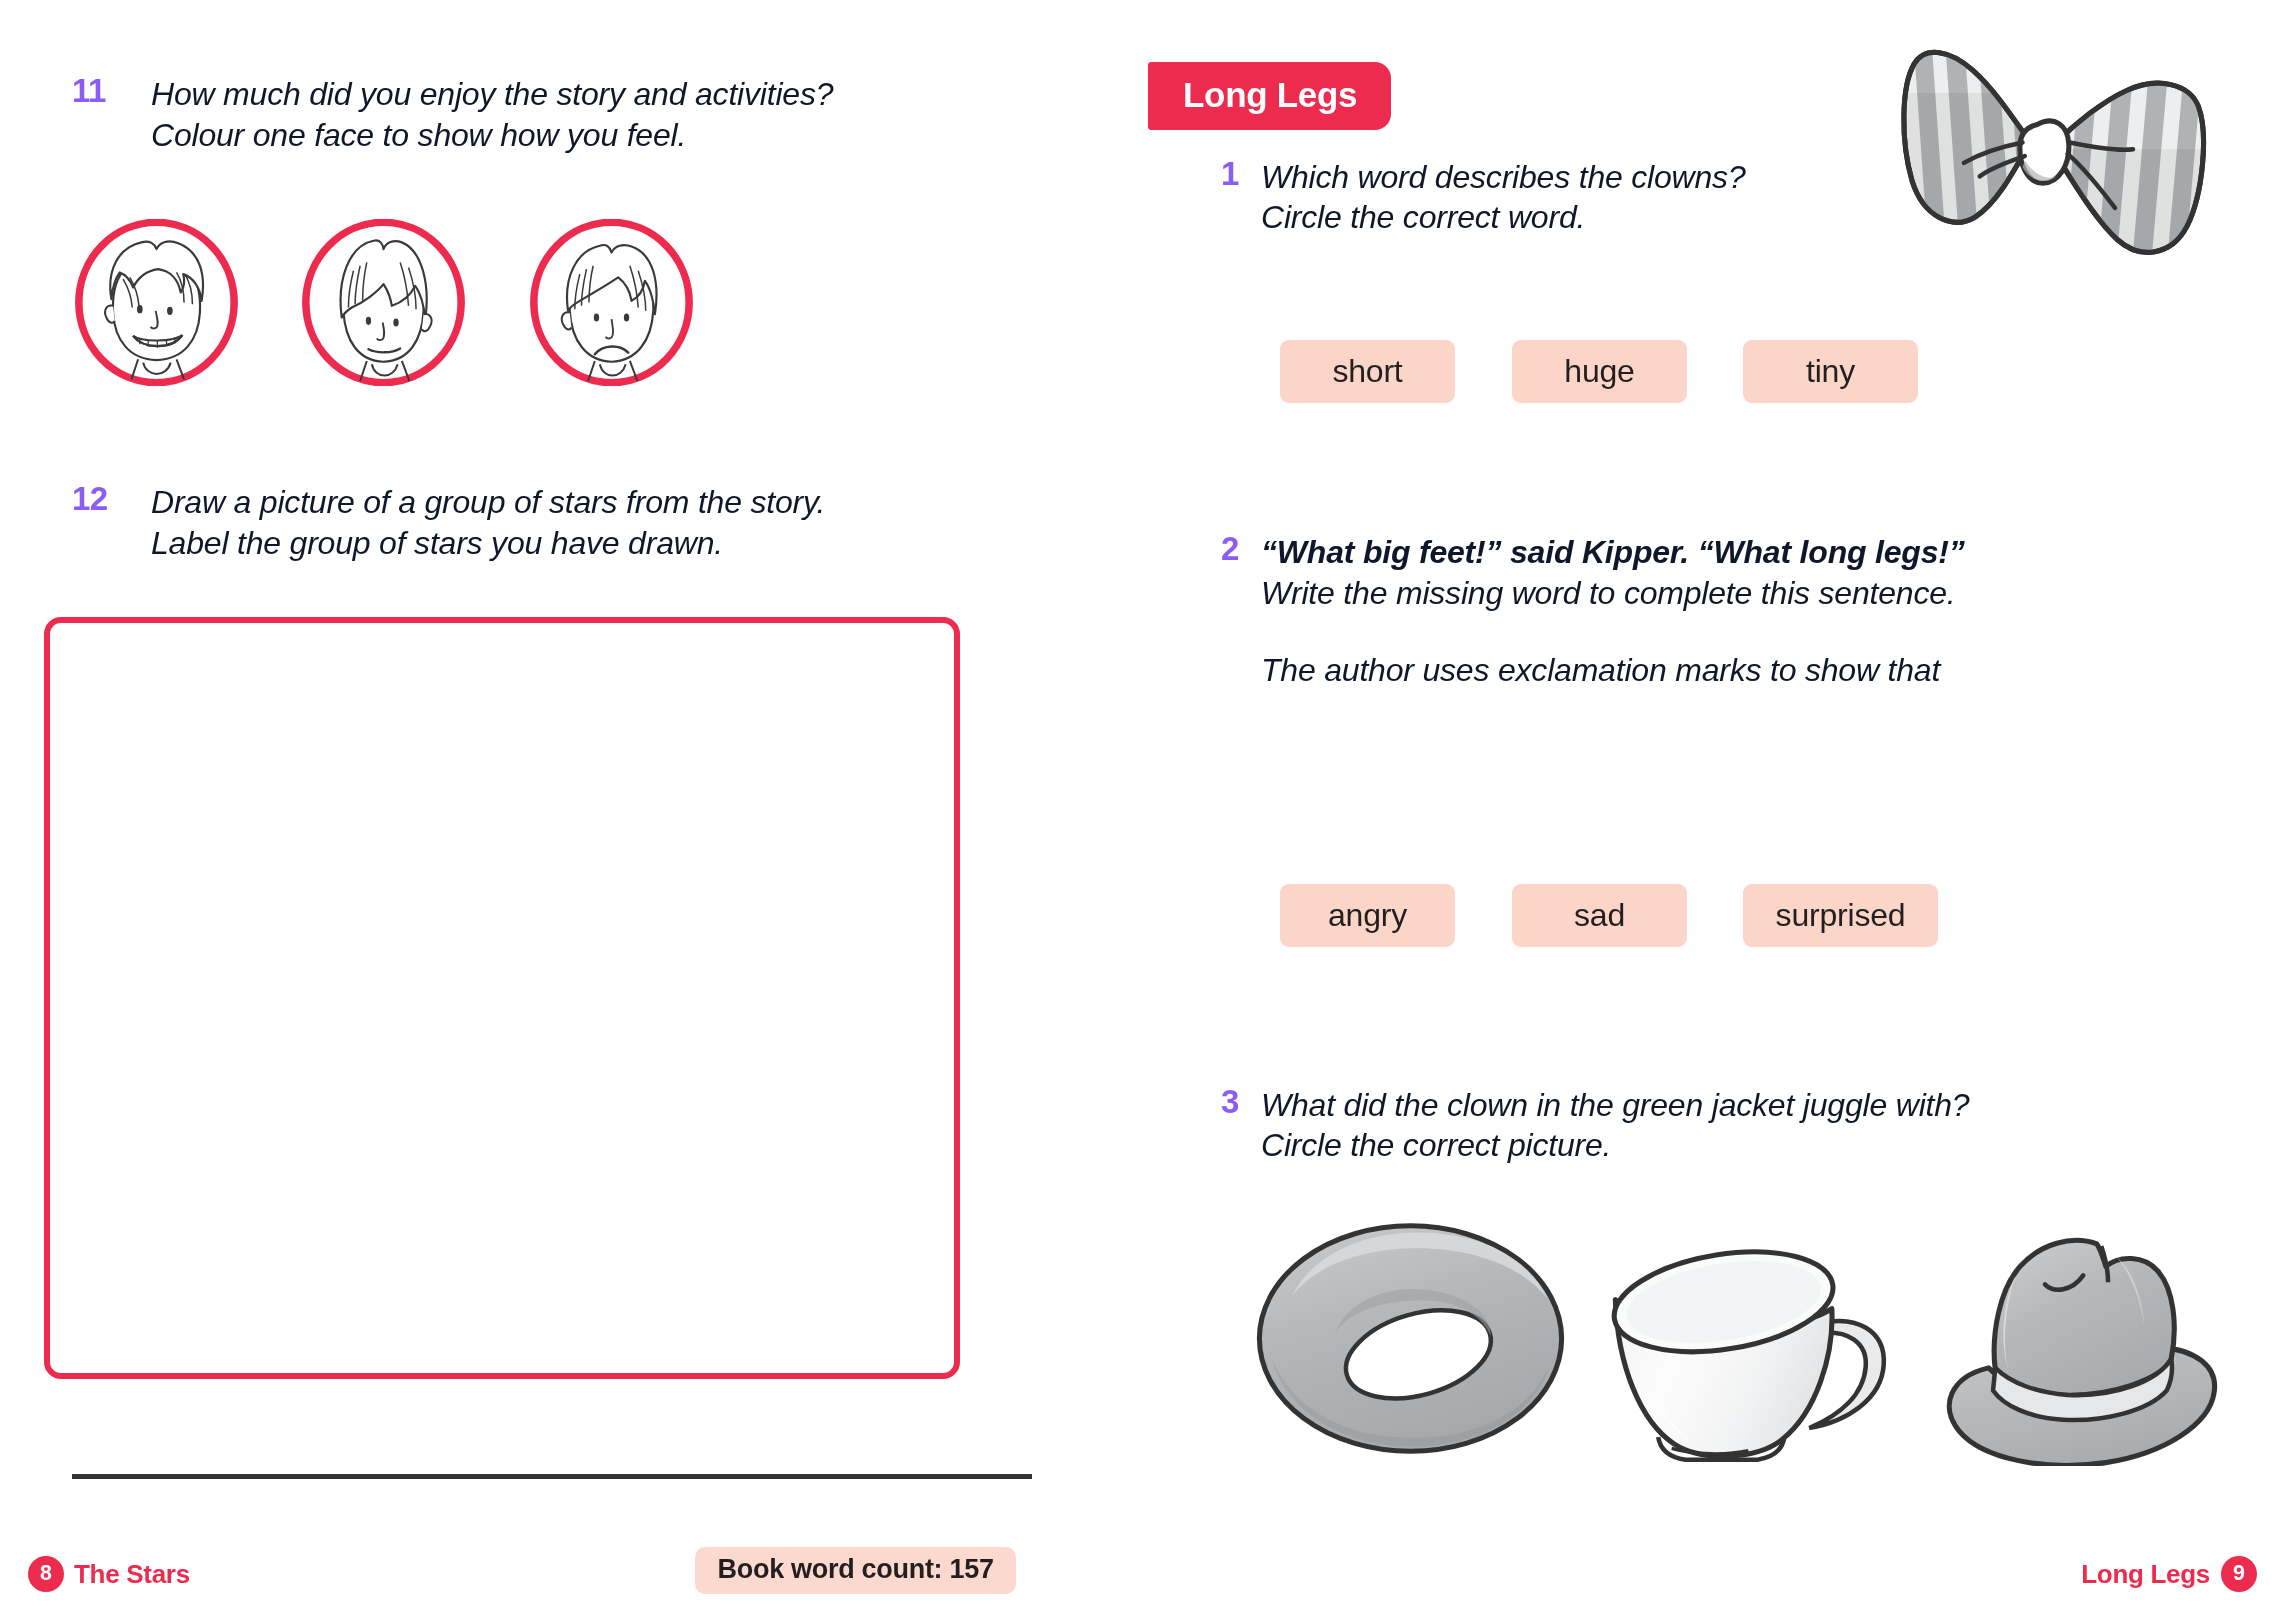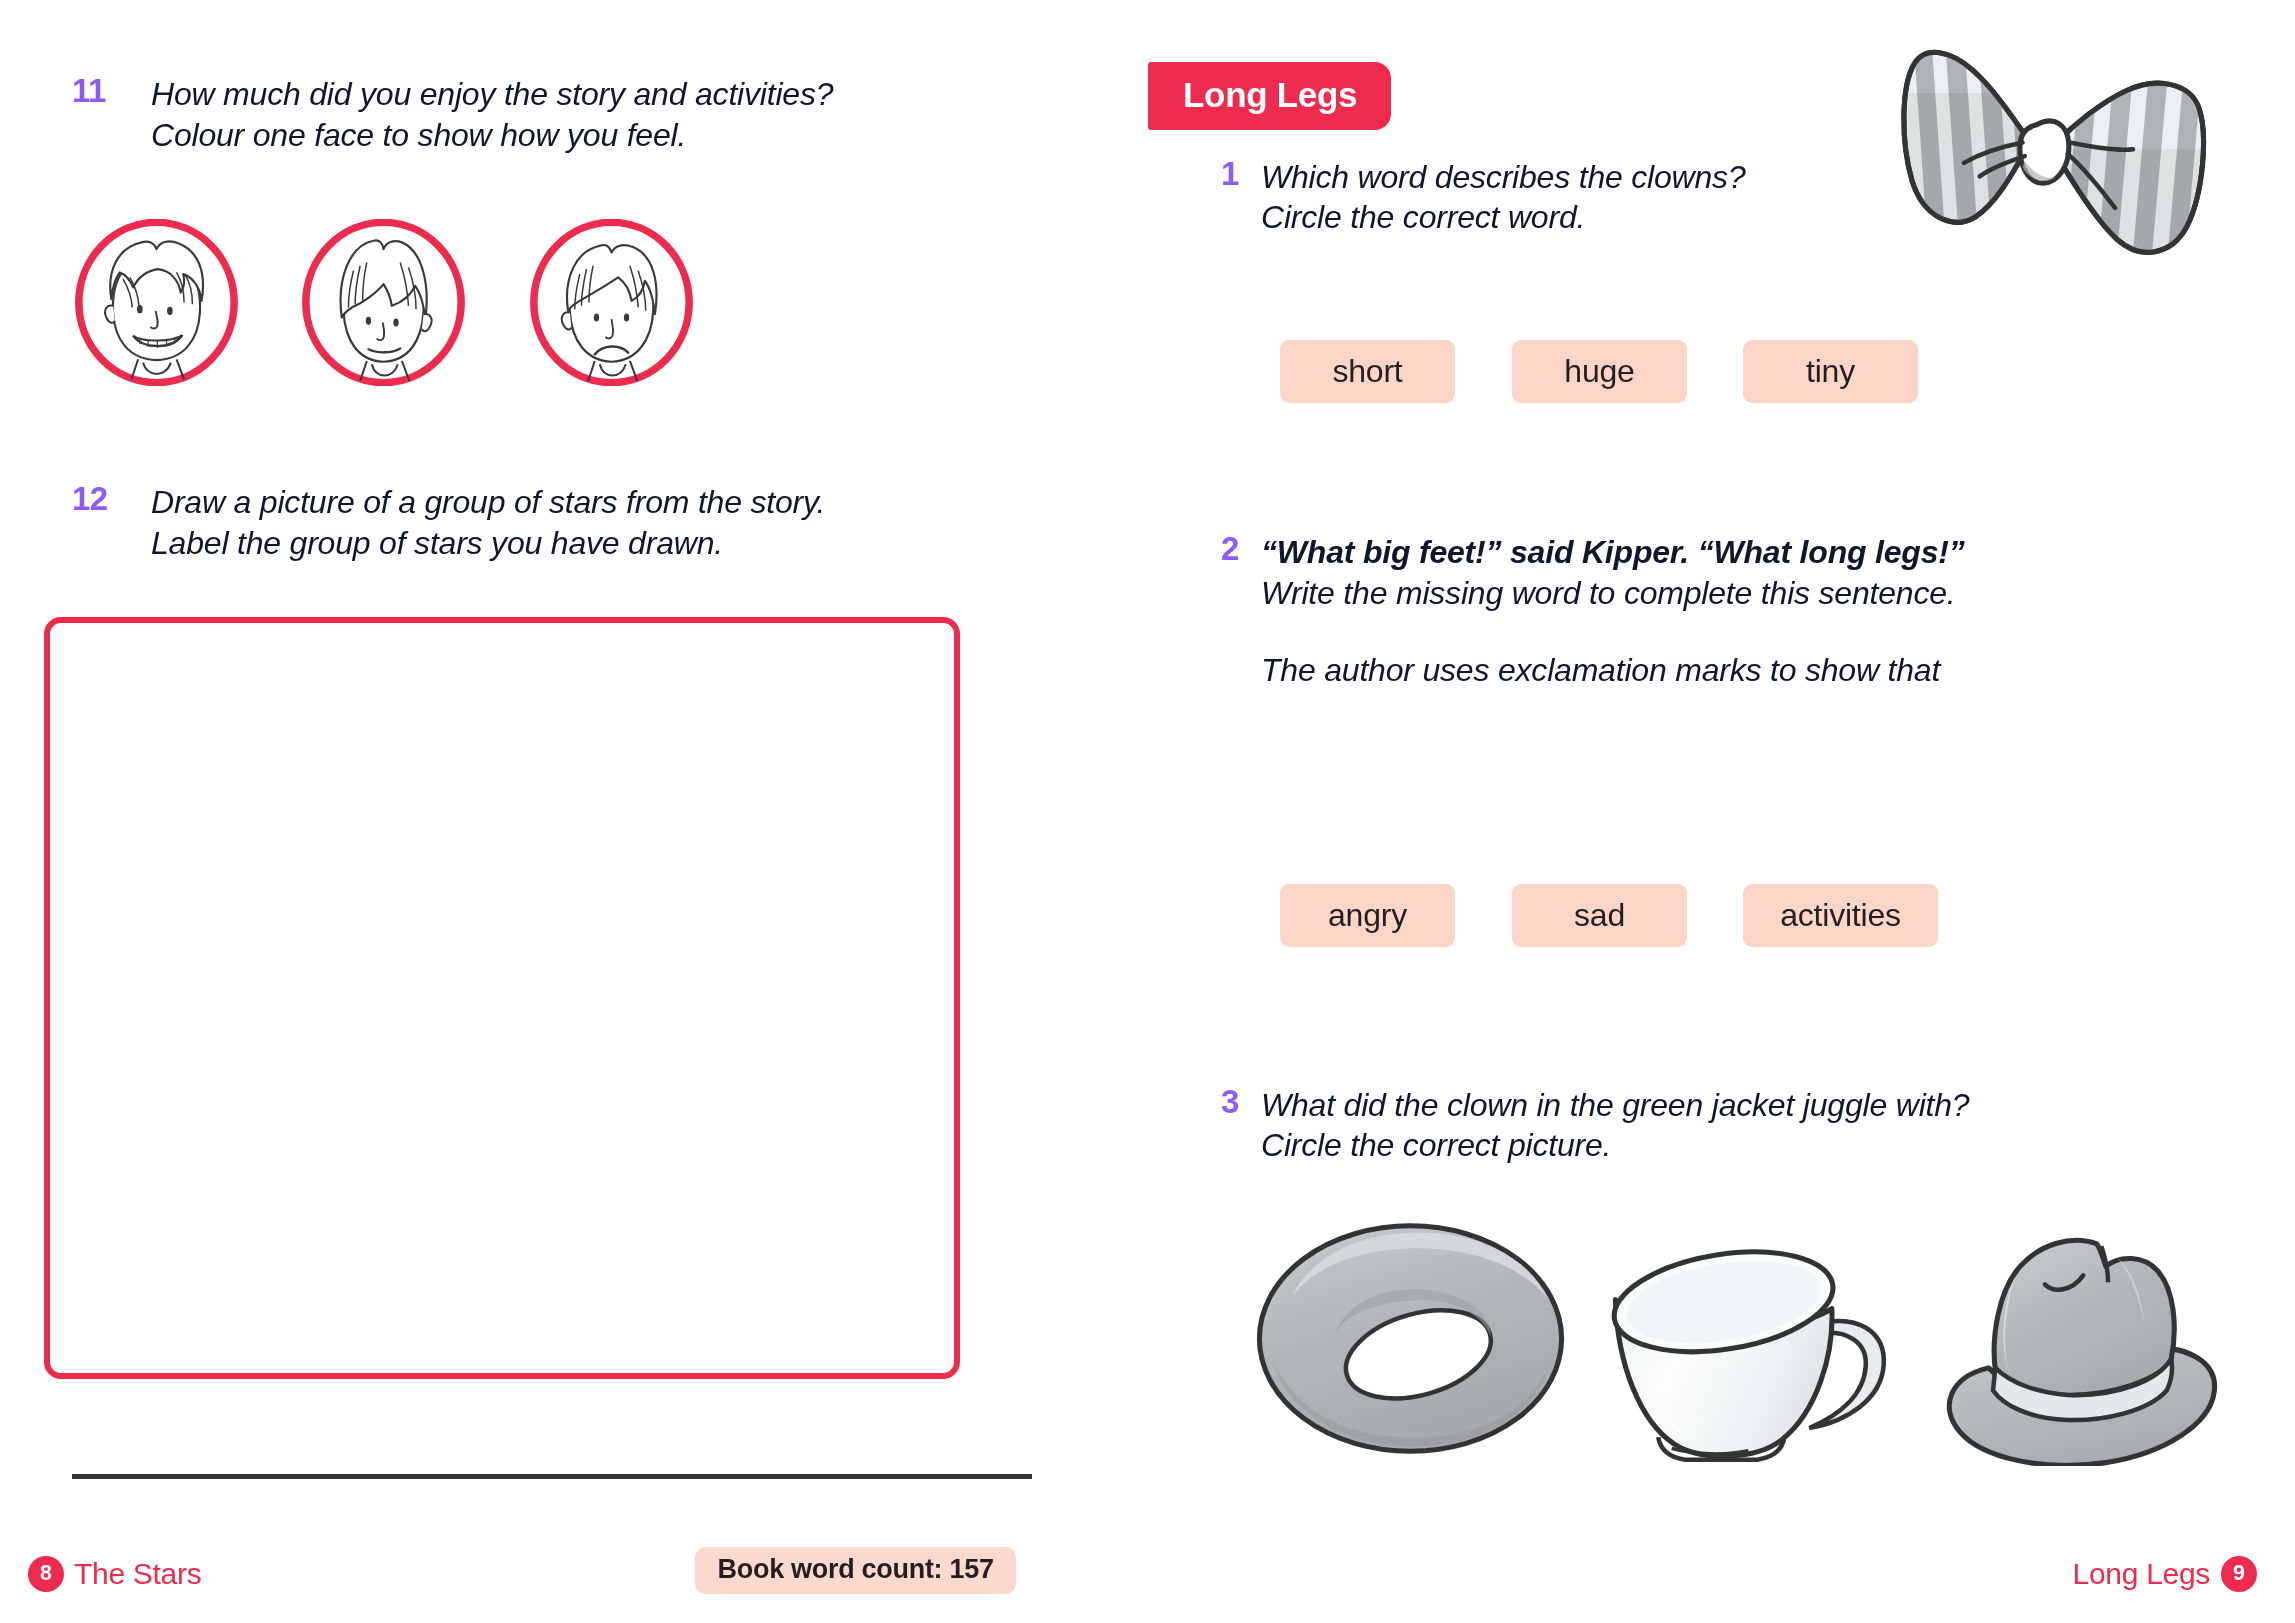--- a/index.html
+++ b/index.html
@@ -92,22 +92,22 @@
     font-weight: bold;
     font-size: 21.4px;
     display: flex;
     align-items: center;
     justify-content: center;
     line-height: 1;
   }
   .footer-label {
     position: absolute;
     color: #EC2B4F;
-    font-weight: normal;
-    font-size: 30px;
+    font-weight: bold;
+    font-size: 26px;
     letter-spacing: -0.3px;
     line-height: 36px;
   }
   #footer-left-badge  { left: 28px;  top: 1556px; }
   #footer-left-label  { left: 74px; top: 1556px; }
   #footer-right-label { right: 86px; top: 1556px; text-align: right; }
   #footer-right-badge { right: 39px;  top: 1556px; }
 
   #word-count-pill {
     position: absolute;
@@ -331,21 +331,21 @@
   </div>
 
   <div class="qnum" style="left:73px; top:532px;">2</div>
   <div class="qtext bold" style="left:113px; top:532px; width:903px;">“What big feet!” said Kipper. “What long legs!”</div>
   <div class="qtext" style="left:113px; top:573px; width:903px;">Write the missing word to complete this sentence.</div>
   <div class="qtext" style="left:113px; top:650px; width:903px;">The author uses exclamation marks to show that</div>
 
   <div class="option-row" style="left:113px; top:884px; width:903px;">
     <div class="option-pill" style="left:19px;  width:175px;">angry</div>
     <div class="option-pill" style="left:251px; width:175px;">sad</div>
-    <div class="option-pill" style="left:482px; width:195px;">activities</div>
+    <div class="option-pill" style="left:482px; width:195px;">surprised</div>
   </div>
 
   <div class="qnum" style="left:73px; top:1085px;">3</div>
   <div class="qtext" style="left:113px; top:1085px; width:931px;">What did the clown in the green jacket juggle with?</div>
   <div class="qtext" style="left:113px; top:1125px; width:931px;">Circle the correct picture.</div>
 
   <div class="illo" style="left:99px; top:1201px;">
     <svg width="327" height="265" viewBox="0 0 290 235">
       <defs>
         <linearGradient id="ringGrad" x1="0" y1="0" x2="0.4" y2="1">

